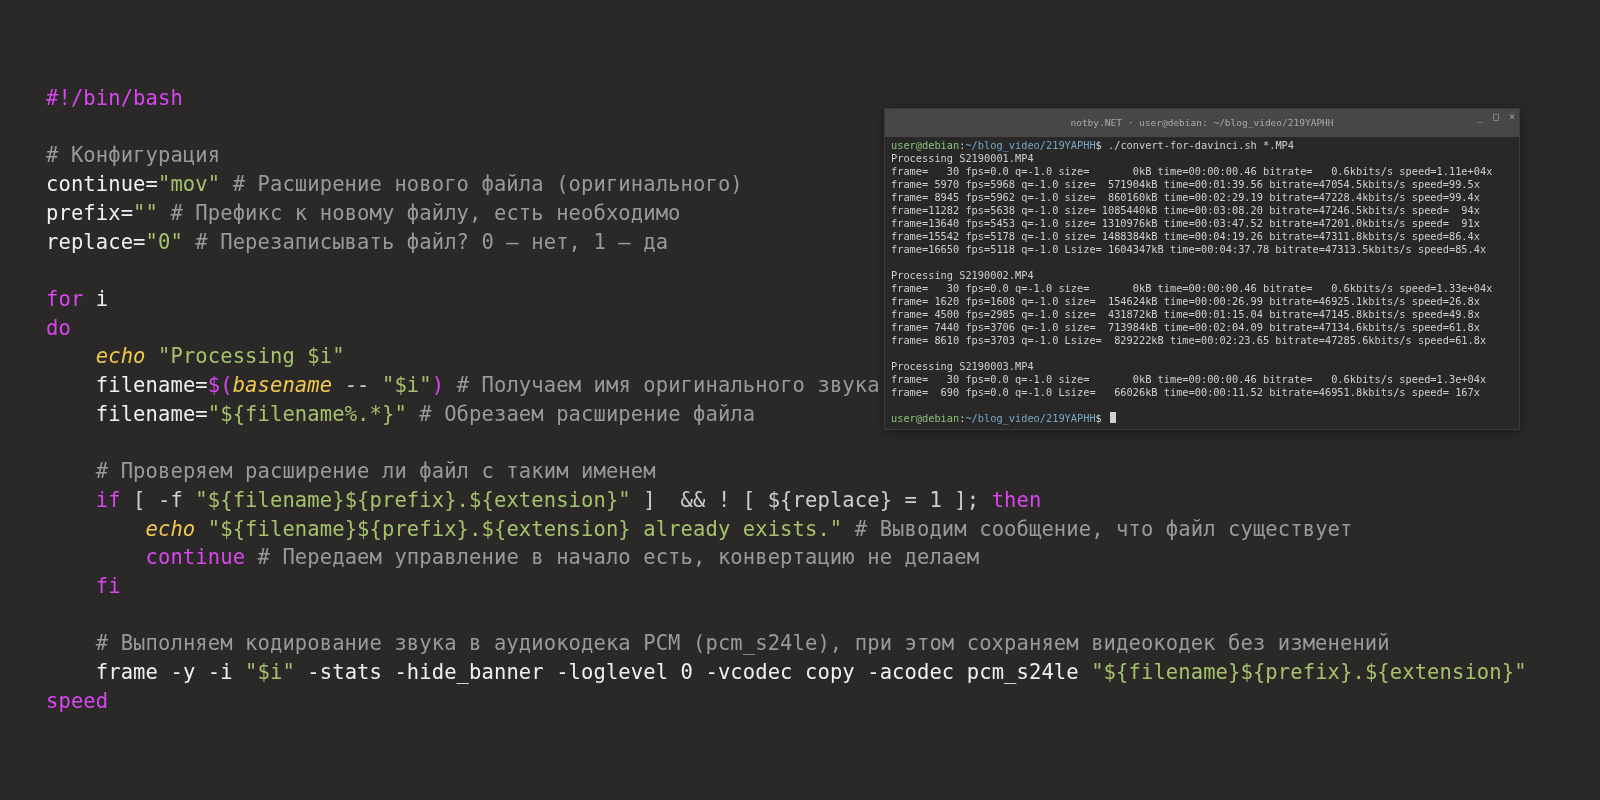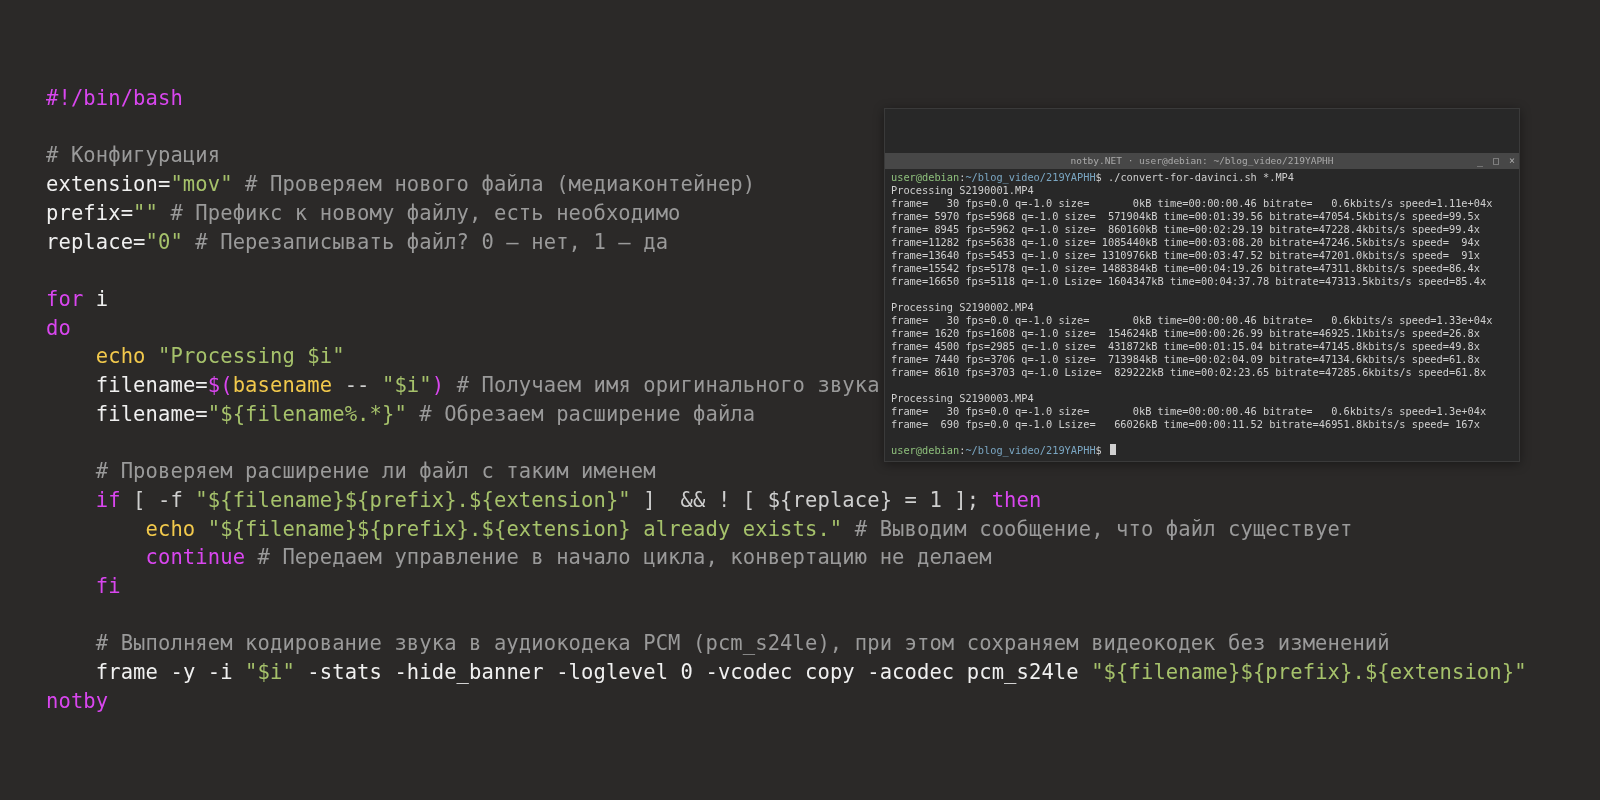--- a/index.html
+++ b/index.html
@@ -24,46 +24,45 @@
     font-size: 20.5px;
     line-height: 28.7px;
     white-space: pre;
     color: #cfcfcf;
     letter-spacing: 0.1px;
   }
   .c-shebang { color: #d946ef; }
   .c-comment { color: #9a9a9a; text-align: center; }
   .c-key    { color: #f0f0f0; }
   .c-string { color: #a6c26b; }
-  .c-cmd    { color: #f2c94c; }
+  .c-cmd    { color: #f2c94c; font-style: italic; }
 
   
   .term {
     position: absolute;
     right: 80px;
     top: 108px;
     width: 634px;
     background: #282828;
     border: 1px solid #3a3a3a;
     box-shadow: 0 2px 10px rgba(0,0,0,0.4);
     font-size: 10.3px;
     line-height: 13px;
     color: #cfcfcf;
   }
   .term-titlebar {
-    height: 16px;
+    height: 28px;
     background: #474747;
     color: #bbb;
     font-size: 9.5px;
     line-height: 16px;
     display: flex;
     align-items: center;
     padding: 0 4px;
     position: relative;
-    margin-top: 44px;
   }
   .term-title {
     flex: 1;
     text-align: center;
     color: #aaa;
   }
   .term-btns {
     position: absolute;
     right: 2px;
     top: 0;
@@ -90,39 +89,39 @@
   }
 </style>
 </head>
 <body>
 
 <div class="page">
 
   <div class="code"><span class="c-shebang">#!/bin/bash</span>
 <span></span>
 <span class="c-comment"># Конфигурация</span>
-<span class="c-key">extension=</span><span class="c-string">"mov"</span><span class="c-comment"> # Проверяем нового файла (медиаконтейнер)</span>
+<span class="c-key">continue=</span><span class="c-string">"mov"</span><span class="c-comment"> # Расширение нового файла (оригинального)</span>
 <span class="c-key">prefix=</span><span class="c-string">""</span><span class="c-comment"> # Префикс к новому файлу, есть необходимо</span>
 <span class="c-key">replace=</span><span class="c-string">"0"</span><span class="c-comment"> # Перезаписывать файл? 0 — нет, 1 — да</span>
 <span></span>
 <span class="c-shebang">for</span><span class="c-key"> i</span>
 <span class="c-shebang">do</span>
 <span>    </span><span class="c-cmd">echo</span><span class="c-string"> "Processing $i"</span>
 <span>    </span><span class="c-key">filename=</span><span class="c-shebang">$(</span><span class="c-cmd">basename</span><span> -- </span><span class="c-string">"$i"</span><span class="c-shebang">)</span><span class="c-comment"> # Получаем имя оригинального звука</span>
 <span>    </span><span class="c-key">filename=</span><span class="c-string">"${filename%.*}"</span><span class="c-comment"> # Обрезаем расширение файла</span>
 <span></span>
 <span>    </span><span class="c-comment"># Проверяем расширение ли файл с таким именем</span>
 <span>    </span><span class="c-shebang">if</span><span> [ -f </span><span class="c-string">"${filename}${prefix}.${extension}"</span><span> ]  &amp;&amp; ! [ ${replace} = 1 ]; </span><span class="c-shebang">then</span>
 <span>        </span><span class="c-cmd">echo</span><span class="c-string"> "${filename}${prefix}.${extension} already exists."</span><span class="c-comment"> # Выводим сообщение, что файл существует</span>
-<span>        </span><span class="c-shebang">continue</span><span class="c-comment"> # Передаем управление в начало цикла, конвертацию не делаем</span>
+<span>        </span><span class="c-shebang">continue</span><span class="c-comment"> # Передаем управление в начало есть, конвертацию не делаем</span>
 <span>    </span><span class="c-shebang">fi</span>
 <span></span>
 <span>    </span><span class="c-comment"># Выполняем кодирование звука в аудиокодека PCM (pcm_s24le), при этом сохраняем видеокодек без изменений</span>
 <span>    </span><span class="c-key">frame -y -i </span><span class="c-string">"$i"</span><span class="c-key"> -stats -hide_banner -loglevel 0 -vcodec copy -acodec pcm_s24le </span><span class="c-string">"${filename}${prefix}.${extension}"</span>
-<span class="c-shebang">notby</span></div>
+<span class="c-shebang">speed</span></div>
 
   <div class="term">
     <div class="term-titlebar">
       <div class="term-title">notby.NET · user@debian: ~/blog_video/219YAPHH</div>
       <div class="term-btns">
         <span class="term-btn">_</span>
         <span class="term-btn">□</span>
         <span class="term-btn">×</span>
       </div>
     </div>

